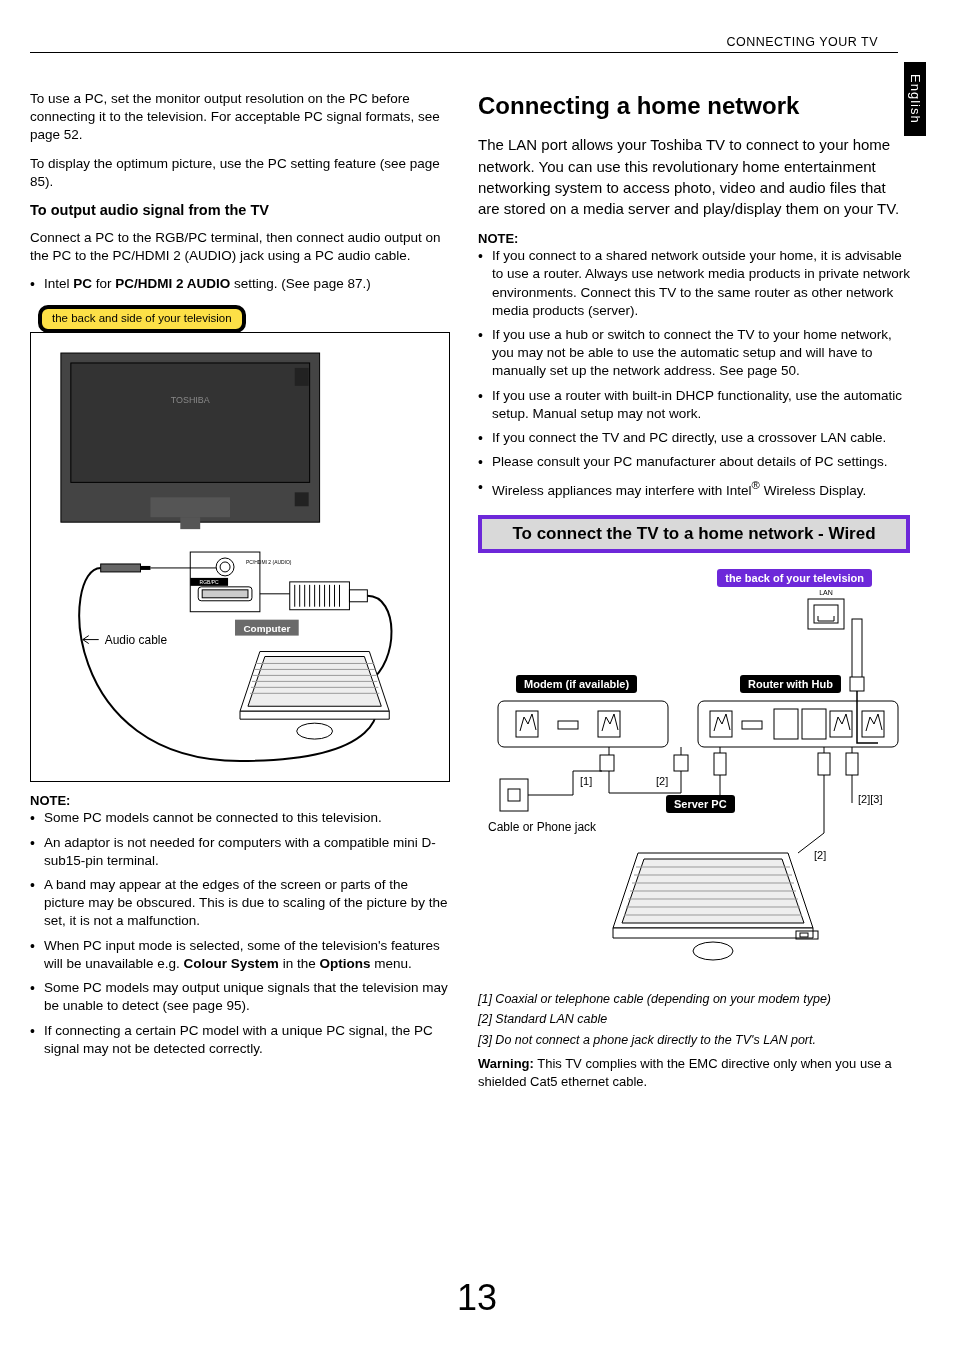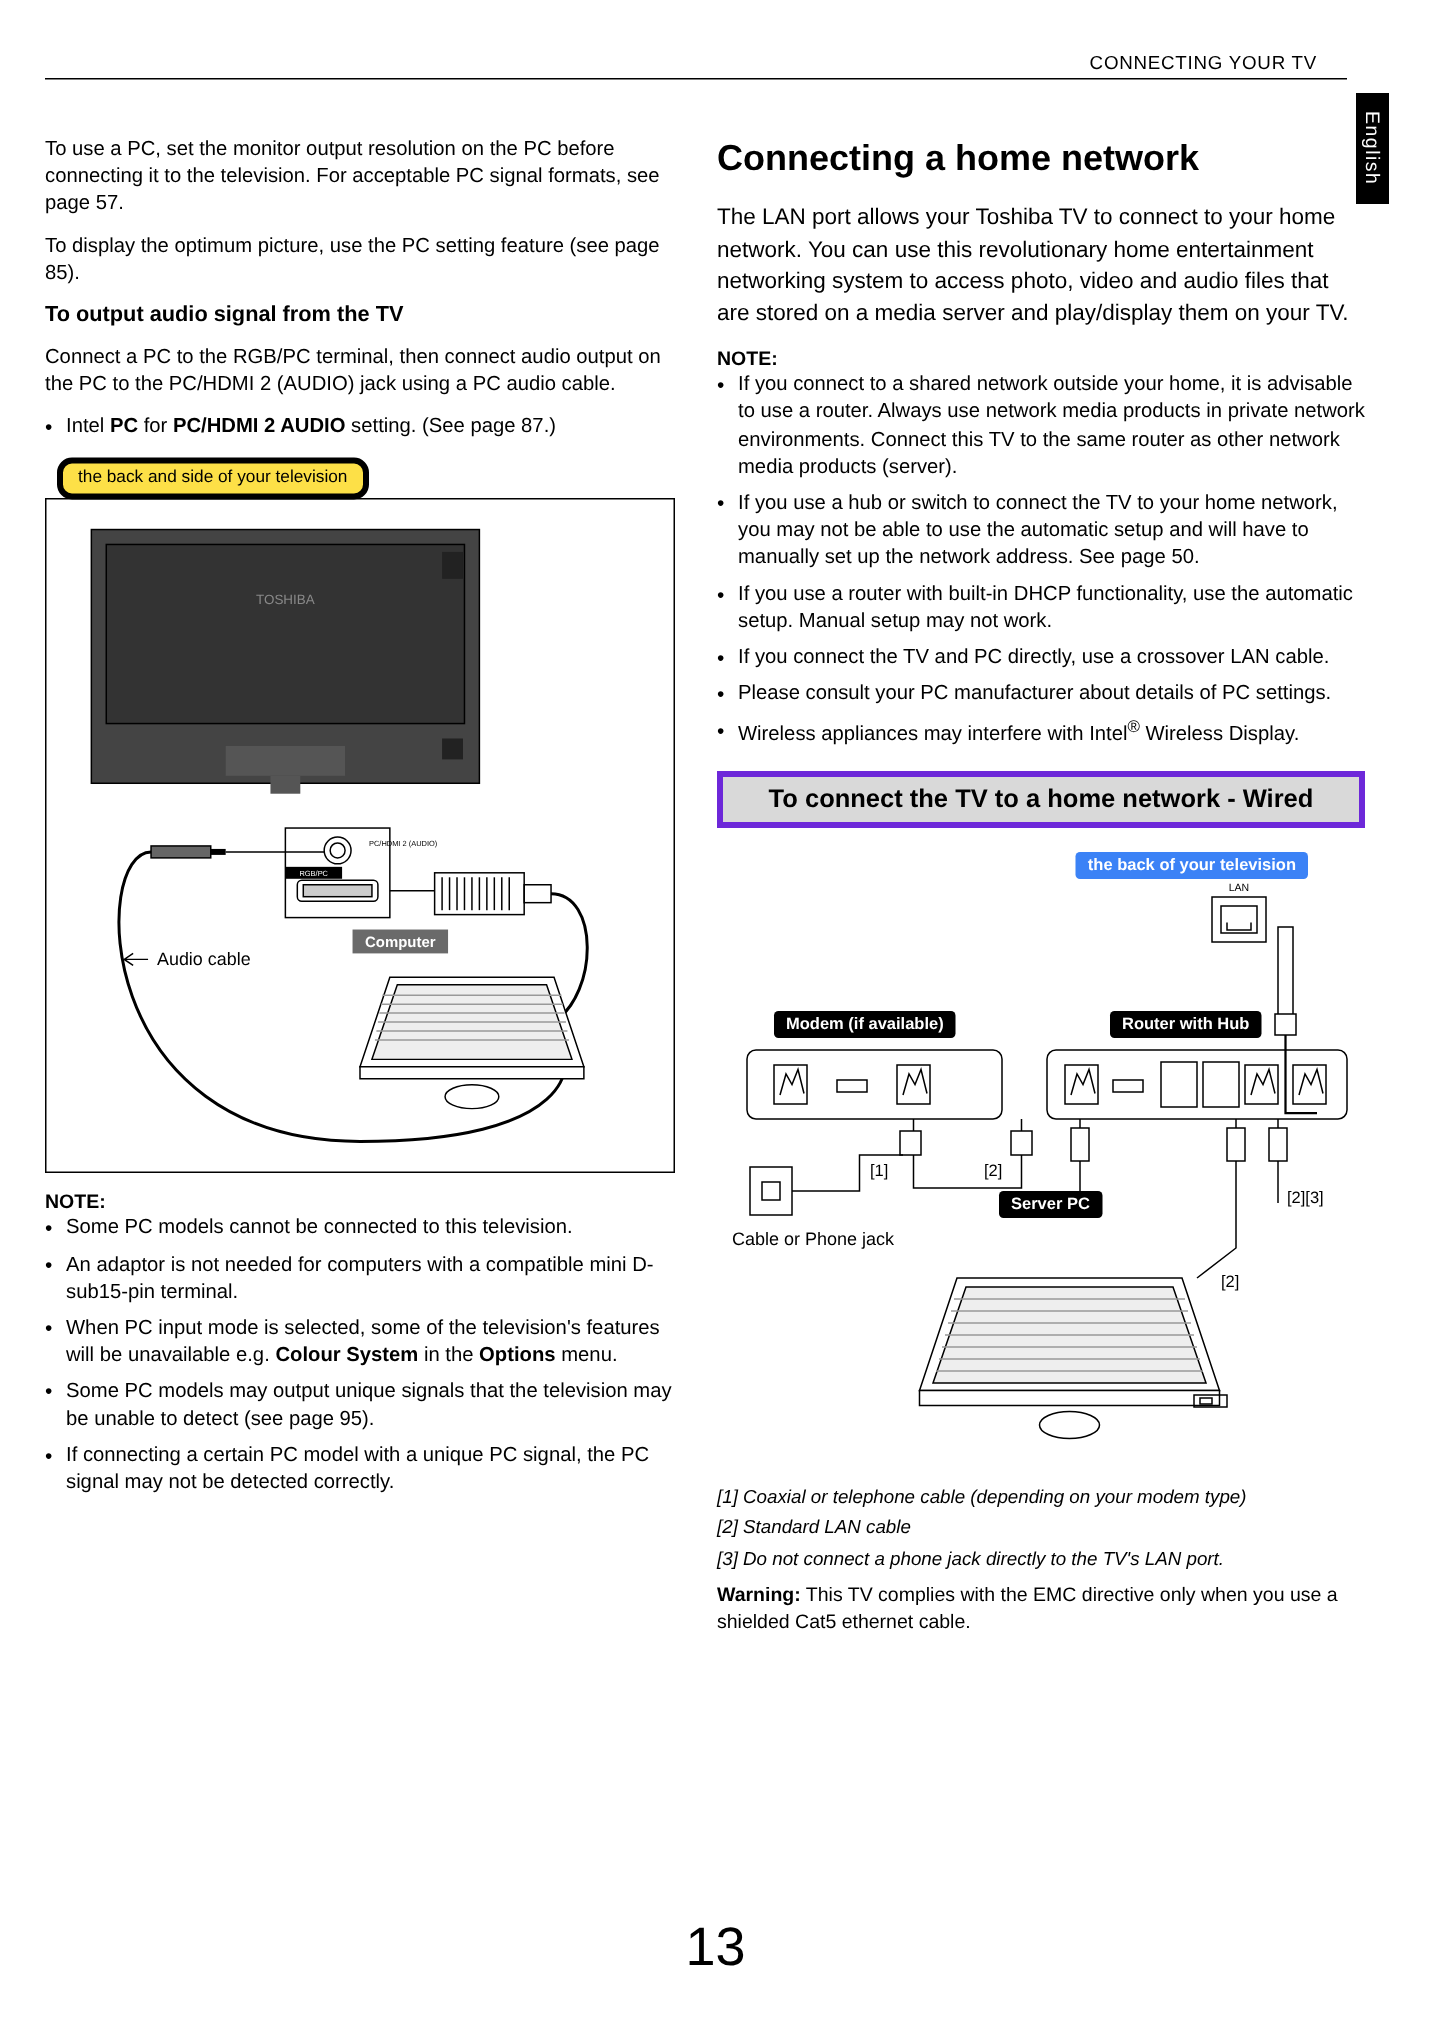--- a/index.html
+++ b/index.html
@@ -92,21 +92,21 @@
     line-height: 1.25;
     margin: 16px 0 10px;
   }
   .diagram2 {
     position: relative;
     height: 420px;
     margin-bottom: 8px;
   }
   .tag {
     position: absolute;
-    background: #3b82f6;
+    background: #6d28d9;
     color: #fff;
     font-size: 11px;
     font-weight: bold;
     padding: 2px 8px;
     border-radius: 3px;
     white-space: nowrap;
   }
   .tag-dark {
     background: #000000;
   }
@@ -128,21 +128,21 @@
 <div class="page-header">CONNECTING YOUR TV</div>
 <div class="header-rule"></div>
 
 <div class="side-tab">
   <span>English</span>
 </div>
 
 <div class="columns">
 
   <div class="col col-left">
-    <p>To use a PC, set the monitor output resolution on the PC before connecting it to the television. For acceptable PC signal formats, see page 57.</p>
+    <p>To use a PC, set the monitor output resolution on the PC before connecting it to the television. For acceptable PC signal formats, see page 52.</p>
     <p>To display the optimum picture, use the PC setting feature (see page 85).</p>
     <h3 class="sub">To output audio signal from the TV</h3>
     <p>Connect a PC to the RGB/PC terminal, then connect audio output on the PC to the PC/HDMI 2 (AUDIO) jack using a PC audio cable.</p>
     <ul class="bullets">
       <li>
         <span>Intel </span><b>PC</b><span> for </span><b>PC/HDMI 2 AUDIO</b><span> setting. (See page 87.)</span>
       </li>
     </ul>
 
     <div class="figure-caption">the back and side of your television</div>
@@ -210,20 +210,21 @@
               <line x1="10" y1="42" x2="140" y2="42"></line>
           </g>
         </g>
       </svg>
     </div>
 
     <div class="note-label">NOTE:</div>
     <ul class="bullets">
       <li>Some PC models cannot be connected to this television.</li>
       <li>An adaptor is not needed for computers with a compatible mini D-sub15-pin terminal.</li>
+      <li>A band may appear at the edges of the screen or parts of the picture may be obscured. This is due to scaling of the picture by the set, it is not a malfunction.</li>
       <li>
         <span>When PC input mode is selected, some of the television's features will be unavailable e.g. </span><b>Colour System</b><span> in the </span><b>Options</b><span> menu.</span>
       </li>
       <li>Some PC models may output unique signals that the television may be unable to detect (see page 95).</li>
       <li>If connecting a certain PC model with a unique PC signal, the PC signal may not be detected correctly.</li>
     </ul>
   </div>
 
   <div class="col col-right">
     <h2 class="title">Connecting a home network</h2>

